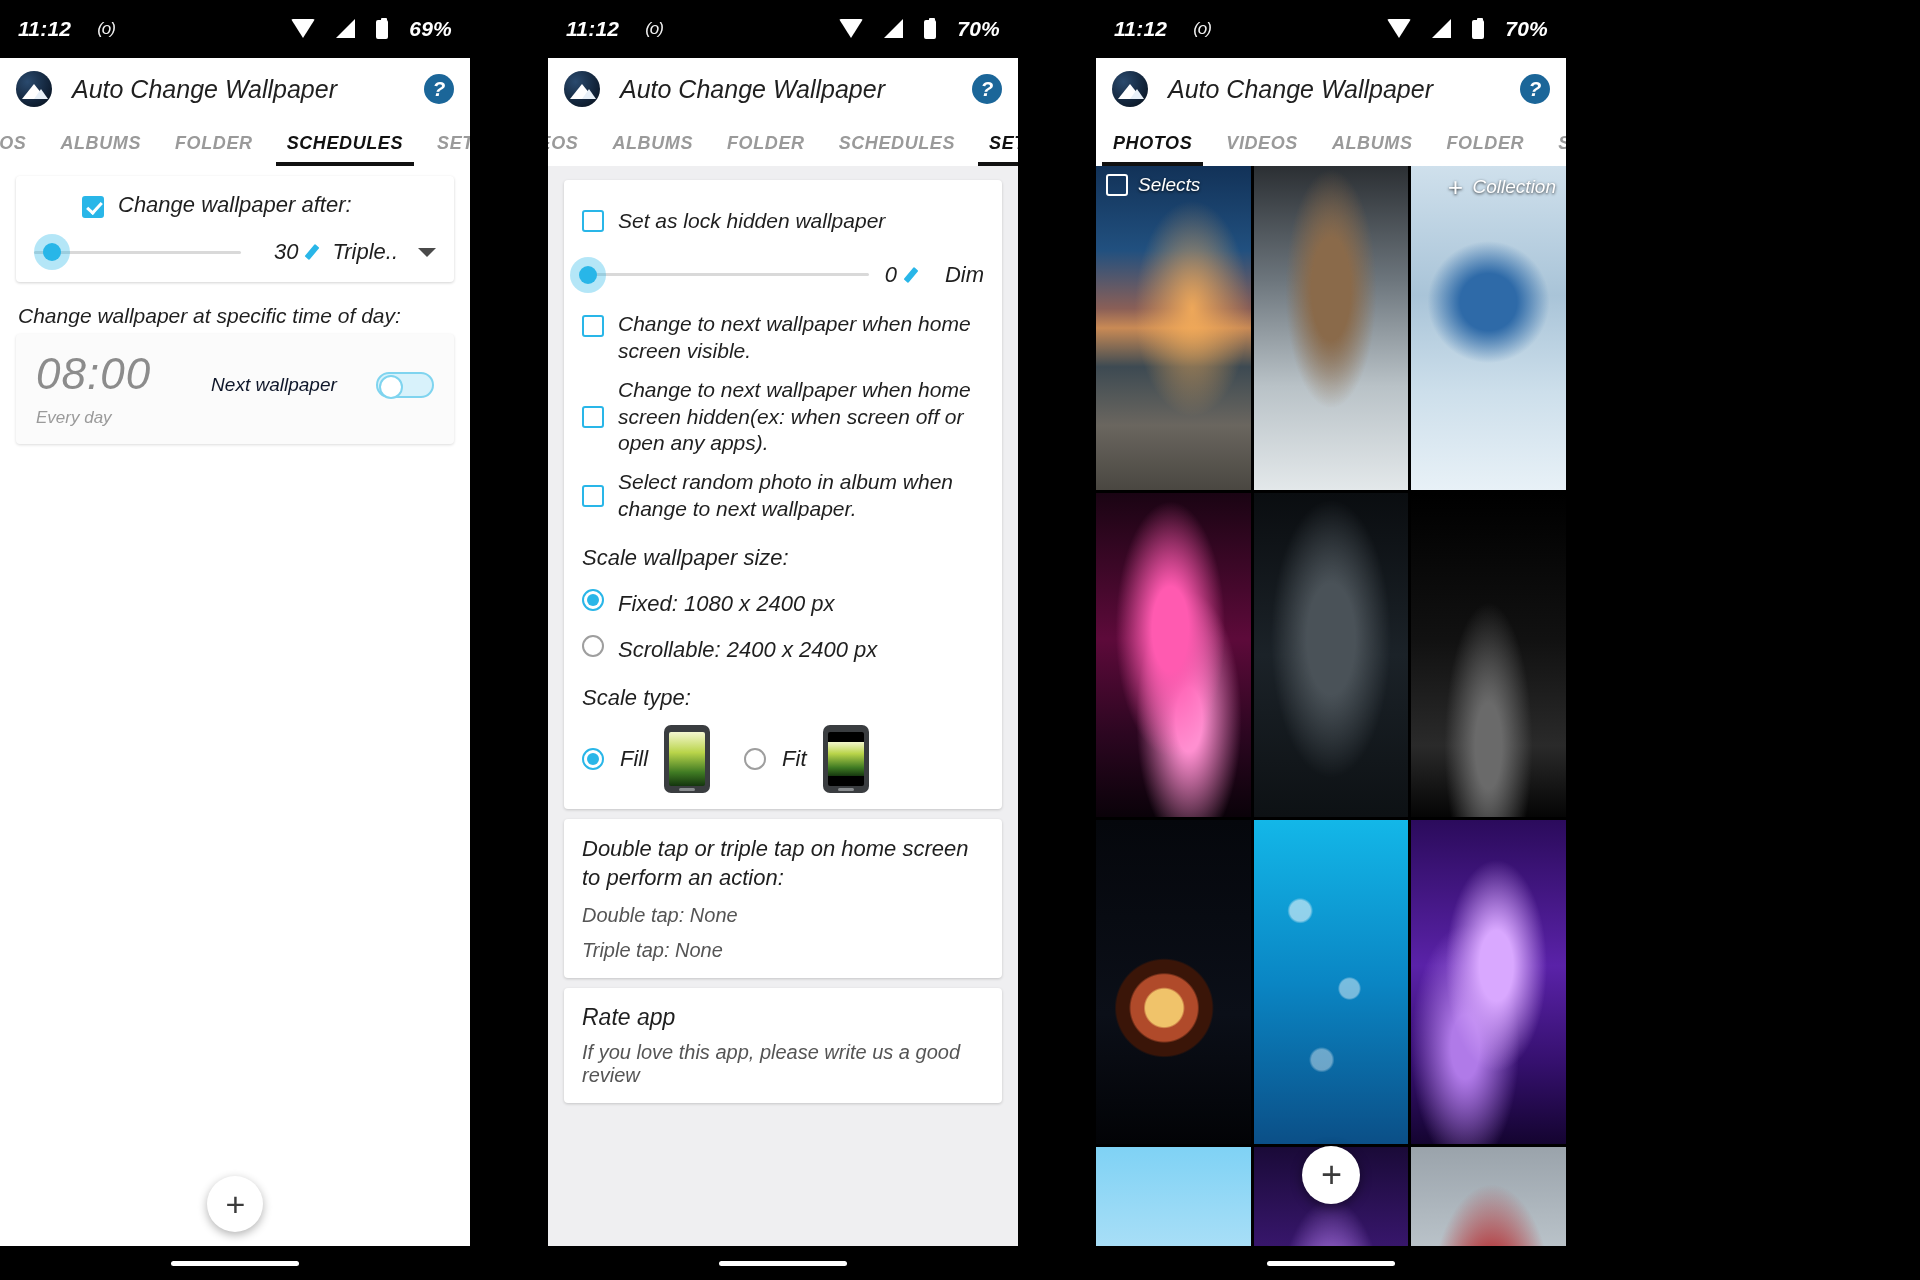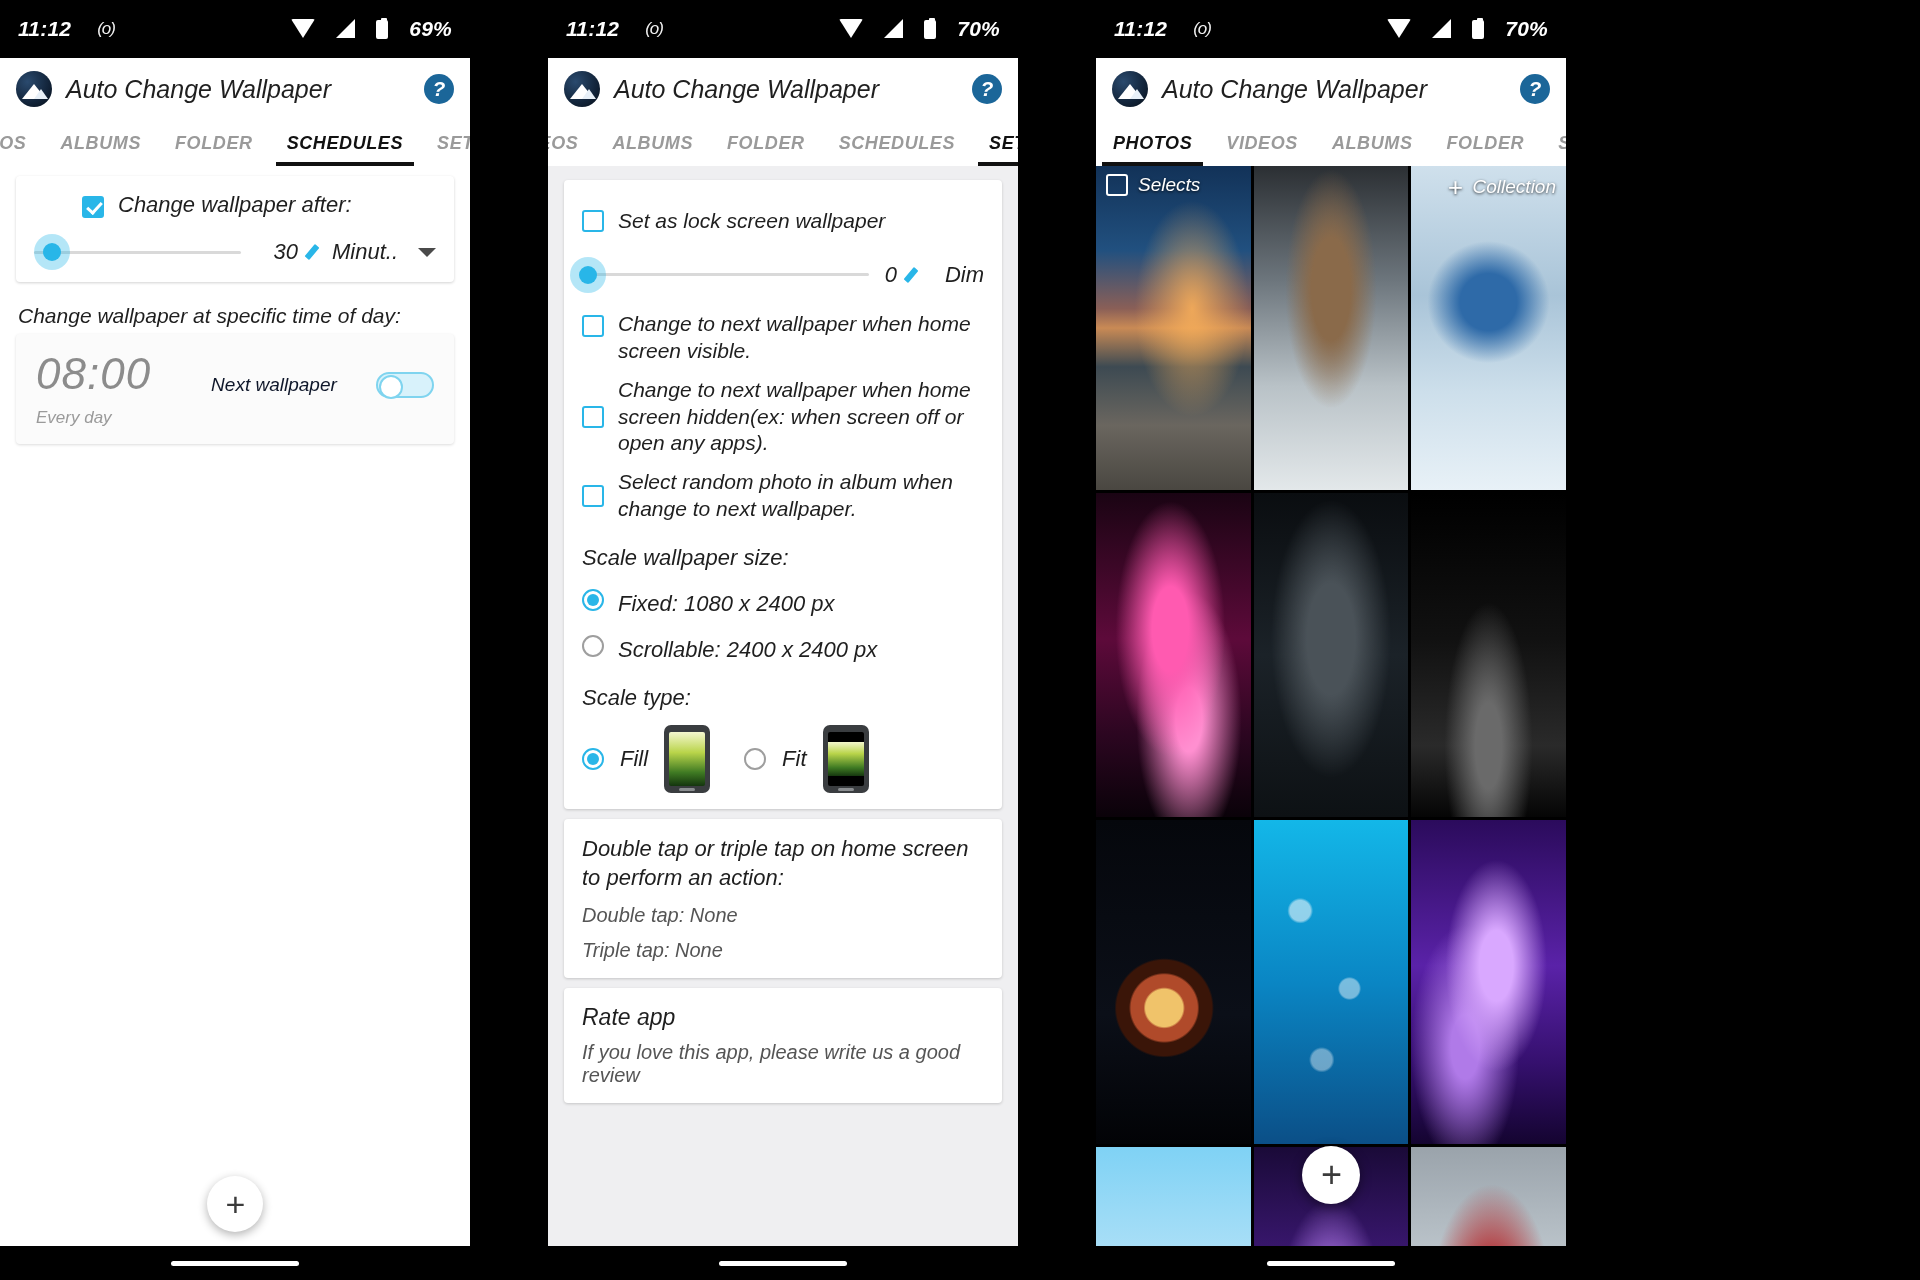--- a/index.html
+++ b/index.html
@@ -51,21 +51,21 @@
     width: 12px; height: 19px; border: 2px solid #fff; border-radius: 2px;
     position: relative; background: #fff;
   }
   .batt:before {
     content:""; position:absolute; top:-4px; left:3px; width:6px; height:3px; background:#fff; border-radius:1px;
   }
 
   
   .appbar {
     background:#fff; height: 62px; display:flex; align-items:center;
-    padding: 0 16px; gap: 14px;
+    padding: 0 16px; gap: 20px;
   }
   .applogo {
     width: 36px; height: 36px; border-radius: 50%;
     background: radial-gradient(circle at 32% 30%, #2a4a6e 0%, #12243a 60%, #050c16 100%);
     position:relative; flex:0 0 auto; overflow:hidden;
   }
   .applogo:after {
     content:""; position:absolute; left: 6px; bottom: 8px;
     width:0; height:0; border-left: 12px solid transparent; border-right: 12px solid transparent;
     border-bottom: 15px solid #fff;
@@ -323,21 +323,21 @@
         </div>
         <div class="sliderwrap">
           <div class="slider" style="flex:1; position:relative;">
             <div class="track"></div>
             <div class="fill" style="width:8%;"></div>
             <div class="thumb" style="left:8%;"></div>
           </div>
           <div class="sliderval">
             <span>30</span>
             <span class="pencil"></span>
-            <span>Minut..</span>
+            <span>Triple..</span>
             <span class="caret"></span>
           </div>
         </div>
       </div>
 
       <div class="sectionlabel">Change wallpaper at specific time of day:</div>
 
       <div class="schedcard">
         <div>
           <div class="sched-time">08:00</div>
@@ -387,21 +387,21 @@
       <div class="tab active">SETTINGS</div>
     </div>
 
     <div class="screen grey">
       <div class="scroll2">
 
         <div class="card">
 
           <div class="s-check mid">
             <div class="cb"></div>
-            <div class="txt">Set as lock screen wallpaper</div>
+            <div class="txt">Set as lock hidden wallpaper</div>
           </div>
 
           <div class="sliderwrap" style="margin-top:26px;">
             <div class="slider" style="flex:1; position:relative;">
               <div class="track"></div>
               <div class="fill" style="width:0%;"></div>
               <div class="thumb" style="left:2%;"></div>
             </div>
             <div class="sliderval">
               <span>0</span>

